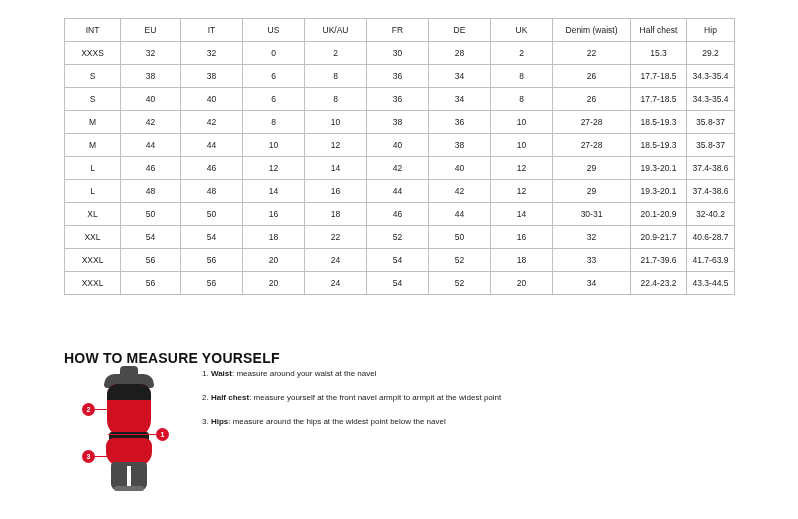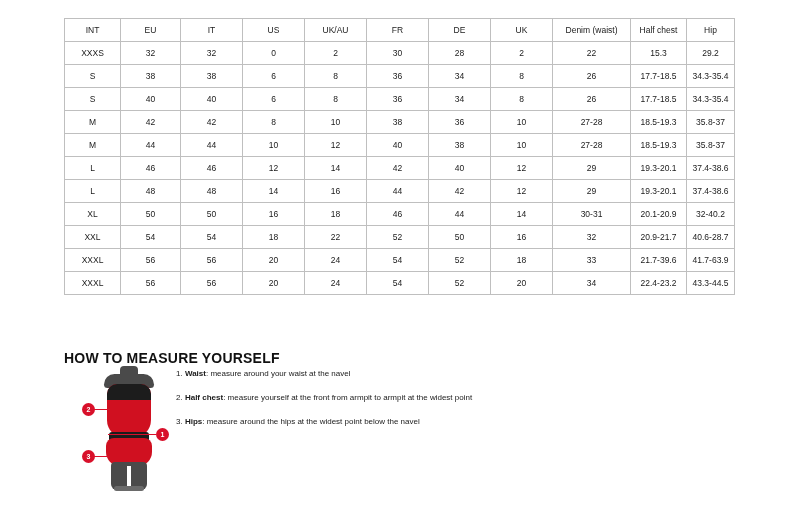--- a/index.html
+++ b/index.html
@@ -73,20 +73,21 @@
     position: absolute;
     left: 176px;
     top: 368px;
     width: 420px;
   }
   .instructions .line {
     font-size: 8px;
     color: #1a1a1a;
     margin-bottom: 13px;
     line-height: 11px;
+    margin-left: 26px;
   }
   .instructions .line b { font-weight: bold; }
 
   .figure {
     position: absolute;
     left: 84px;
     top: 366px;
     width: 90px;
     height: 125px;
   }
@@ -379,21 +380,21 @@
     <div class="marker m3">3</div>
   </div>
 
   <div class="instructions">
     <div class="line">
       <span>1.</span>
       <b>Waist</b><span>: measure around your waist at the navel</span>
     </div>
     <div class="line">
       <span>2.</span>
-      <b>Half chest</b><span>: measure yourself at the front from armpit to armpit at the widest point</span>
+      <b>Half chest</b><span>: measure yourself at the front navel armpit to armpit at the widest point</span>
     </div>
     <div class="line">
       <span>3.</span>
       <b>Hips</b><span>: measure around the hips at the widest point below the navel</span>
     </div>
   </div>
 
 </div>
 
 </body></html>

